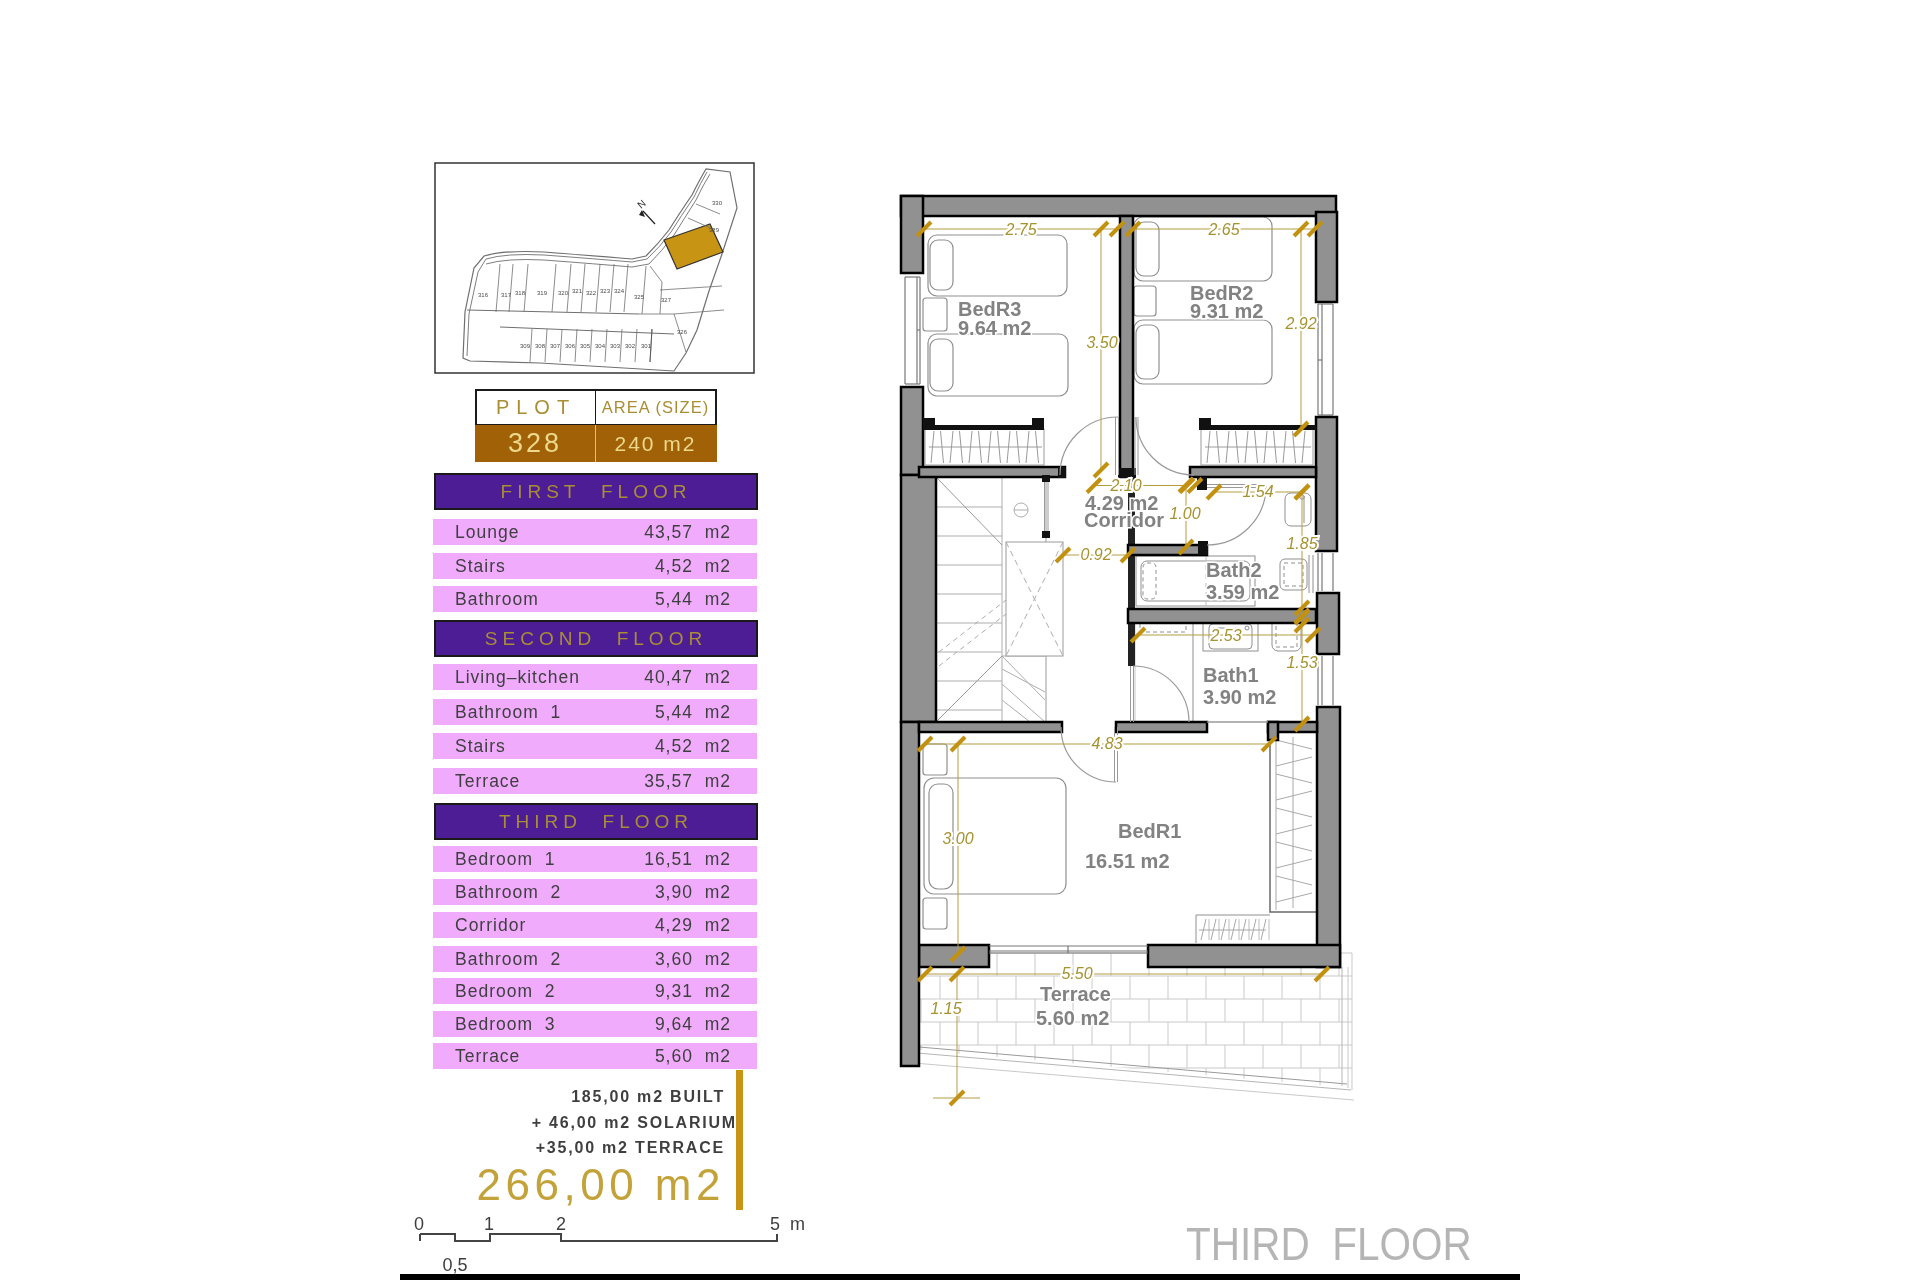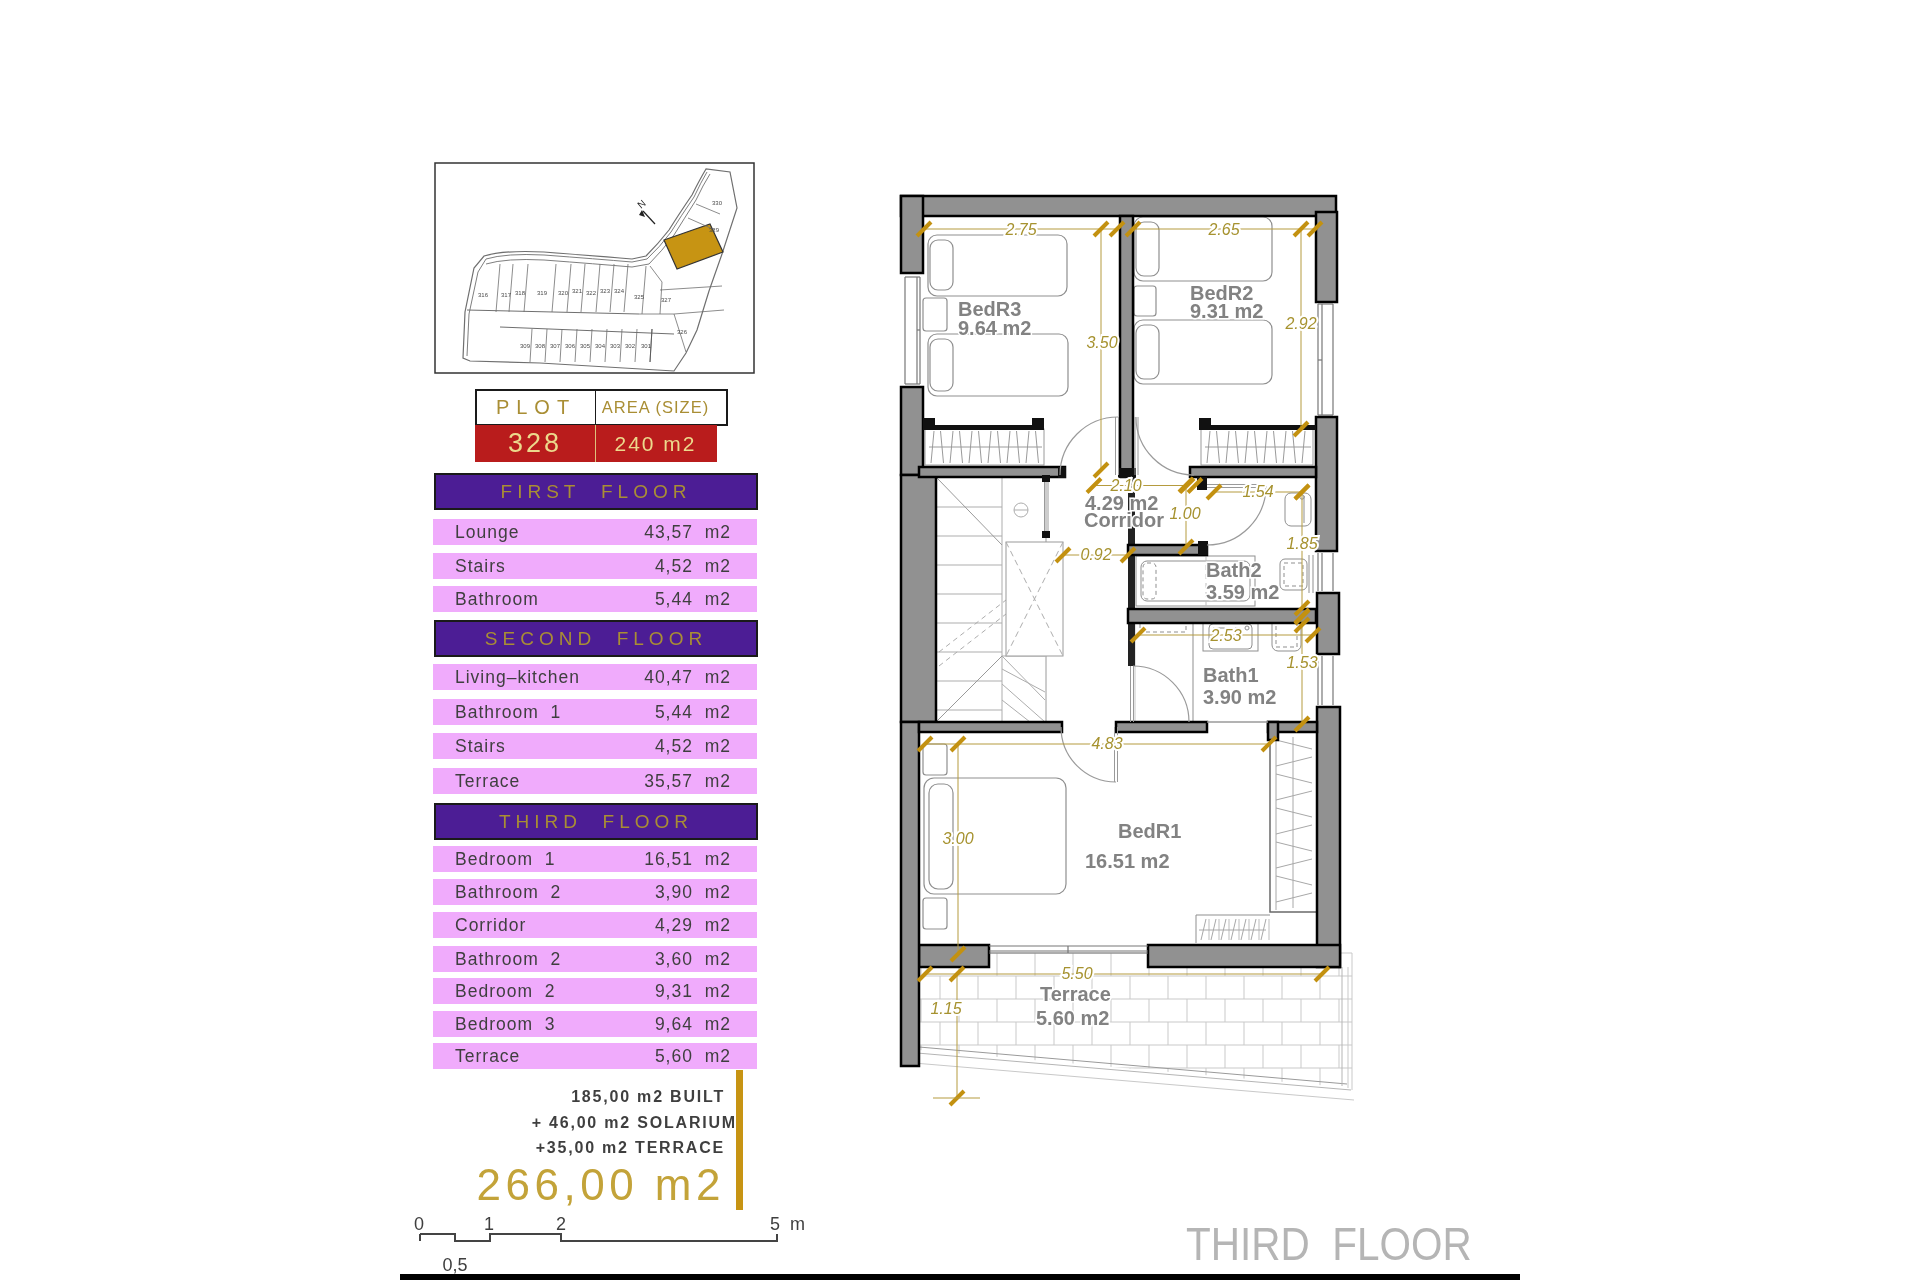--- a/index.html
+++ b/index.html
@@ -64,26 +64,26 @@
       <text x="151" y="186" font-size="6" fill="#4a4a4a" text-anchor="middle" font-family="Liberation Sans, sans-serif">305</text>
       <text x="166" y="186" font-size="6" fill="#4a4a4a" text-anchor="middle" font-family="Liberation Sans, sans-serif">304</text>
       <text x="181" y="186" font-size="6" fill="#4a4a4a" text-anchor="middle" font-family="Liberation Sans, sans-serif">303</text>
       <text x="196" y="186" font-size="6" fill="#4a4a4a" text-anchor="middle" font-family="Liberation Sans, sans-serif">302</text>
       <text x="212" y="186" font-size="6" fill="#4a4a4a" text-anchor="middle" font-family="Liberation Sans, sans-serif">301</text>
       <line x1="221" y1="62" x2="209" y2="49" stroke="#222" stroke-width="1.2"></line>
       <polygon points="208,48 211,55 205,53" fill="#222"></polygon>
       <text x="207" y="47" font-size="10" fill="#222" font-family="Liberation Sans, sans-serif" transform="rotate(-40 207 47)">N</text>
     </svg>
 
-<div style="position:absolute;left:475px;top:389px;width:238px;height:33px;border:2px solid #1a1a1a;background:#fff;padding-left:11px;">
+<div style="position:absolute;left:475px;top:389px;width:238px;height:33px;border:2px solid #1a1a1a;background:#fff;">
   <div style="position:absolute;left:0;top:0;width:118px;height:33px;border-right:1.5px solid #1a1a1a;color:#a98e34;font-size:20px;letter-spacing:7px;text-align:center;line-height:33px;">PLOT</div>
   <div style="position:absolute;left:119px;top:0;width:119px;height:37px;color:#a98e34;font-size:16.5px;letter-spacing:1px;text-align:center;line-height:33px;">AREA (SIZE)</div>
 </div>
 
-<div style="position:absolute;left:475px;top:425px;width:242px;height:37px;background:#b91c1c;">
+<div style="position:absolute;left:475px;top:425px;width:242px;height:37px;background:#a16207;">
   <div style="position:absolute;left:0;top:0;width:120px;height:37px;border-right:1px solid #ddc27b;color:#ecd98c;font-size:27px;letter-spacing:3px;text-align:center;line-height:37px;">328</div>
   <div style="position:absolute;left:121px;top:0;width:119px;height:37px;color:#ecd98c;font-size:21px;letter-spacing:2px;text-align:center;line-height:37px;">240 m2</div>
 </div>
 <div class="fhdr" style="top:473px">FIRST&nbsp; FLOOR</div>
     <div class="trow" style="top:519px">
       <span class="tl">Lounge</span>
       <span class="tv">43,57&nbsp; m2</span>
     </div>
     <div class="trow" style="top:552.7px">
       <span class="tl">Stairs</span>

